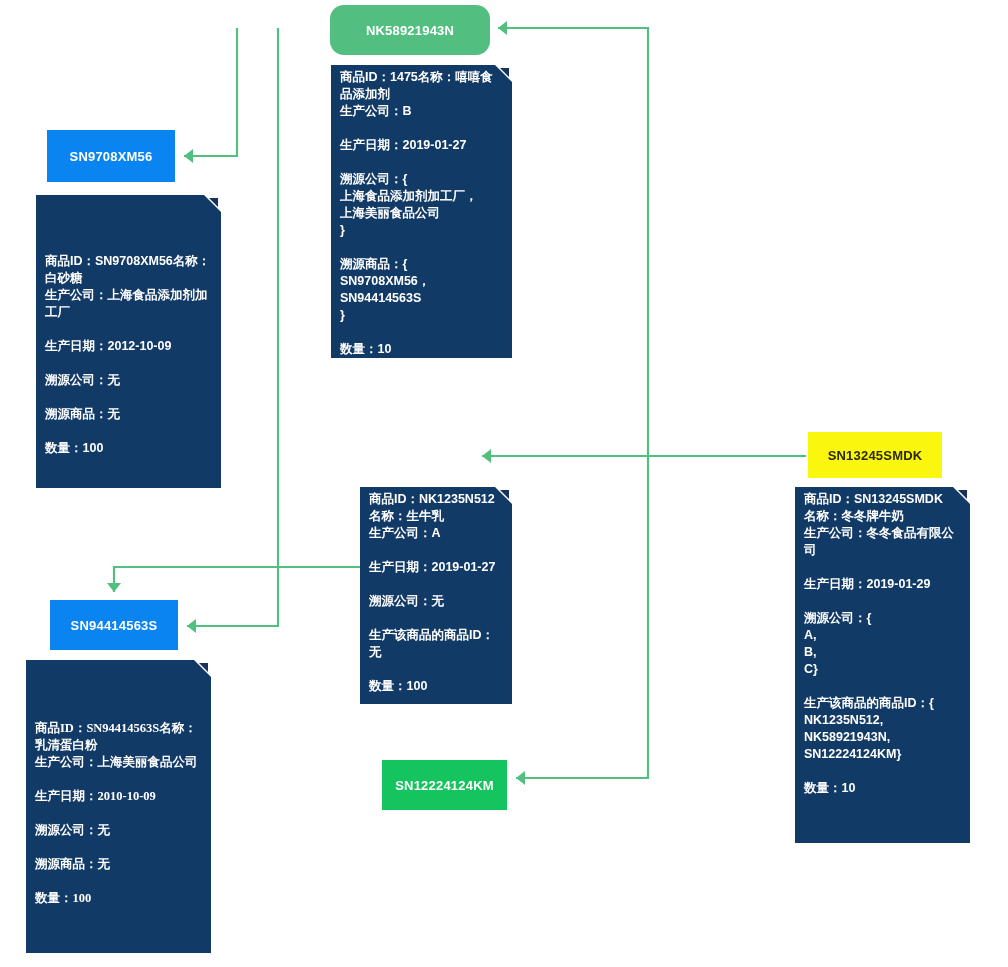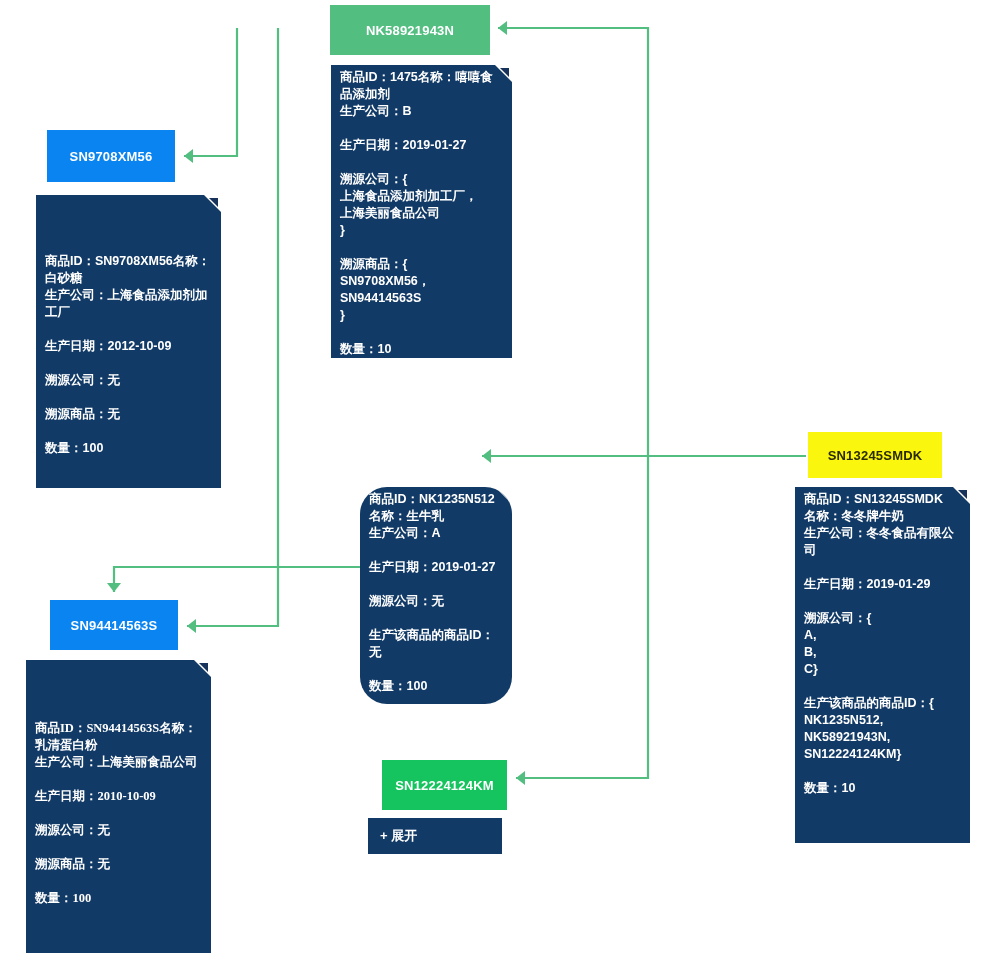--- a/index.html
+++ b/index.html
@@ -34,21 +34,21 @@
     align-items: center;
     justify-content: center;
     color: #ffffff;
     font-size: 13px;
     font-weight: 700;
     letter-spacing: 0.2px;
     cursor: pointer;
     z-index: 5;
     user-select: none;
   }
-  .node.green-dark { background: #52be80; }
+  .node.green-dark { background: #52be80; border-radius: 14px; }
   .node.green-bright { background: #16c45f; justify-content: center; }
   .node.blue { background: #0a84f0; }
   .node.yellow {
     background: #fbf60e;
     color: #2b2b00;
   }
   
   .card {
     position: absolute;
     box-sizing: border-box;
@@ -171,21 +171,21 @@
 
 生产日期：2012-10-09
 
 溯源公司：无
 
 溯源商品：无
 
 数量：100</div>
   </div>
 
-  <div class="card pad-small" style="left:360px;top:487px;width:152px;height:217px;border-radius:27px;">
+  <div class="card pad-small" style="left:360px;top:487px;width:152px;height:217px;">
     <span class="fold"></span>
     <span class="fold-tick"></span>
     <div class="card-body">商品ID：NK1235N512
 名称：生牛乳
 生产公司：A
 
 生产日期：2019-01-27
 
 溯源公司：无
 
@@ -225,19 +225,14 @@
 
 生产日期：2010-10-09
 
 溯源公司：无
 
 溯源商品：无
 
 数量：100</div>
   </div>
 
-  <div class="expand-box" style="left:368px;top:818px;width:134px;height:36px;">
-    <span class="fold"></span>
-    <span class="fold-tick"></span>
-    <span>+ 展开</span>
-  </div>
 
 </div>
 
 </body></html>

